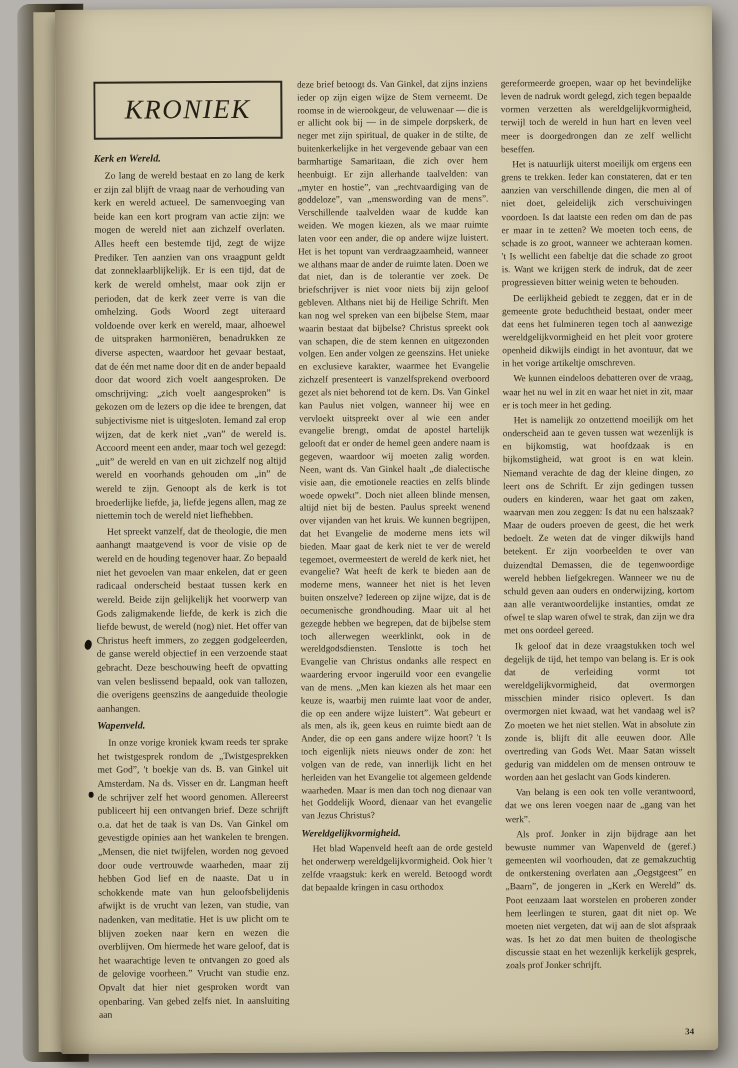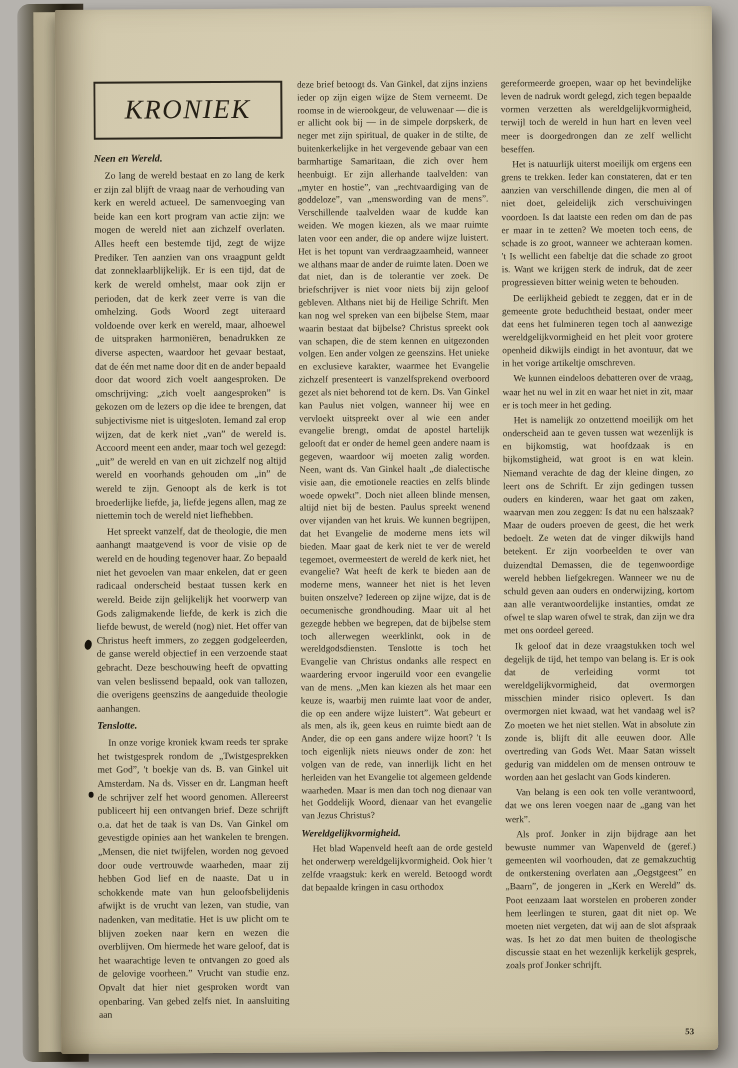--- a/index.html
+++ b/index.html
@@ -153,40 +153,40 @@
   </div>
 
   <div class="main-page">
     <div class="ink-blot b1"></div>
     <div class="ink-blot b2"></div>
 
     <div class="content">
       <div class="cols">
           <div class="col">
             <div class="titlebox"><span class="title-text">KRONIEK</span></div>
-            <h3 class="sec-heading">Neen en Wereld.</h3>
+            <h3 class="sec-heading">Kerk en Wereld.</h3>
             <p class="para">Zo lang de wereld bestaat en zo lang de kerk er zijn zal blijft de vraag naar de verhouding van kerk en wereld actueel. De samenvoeging van beide kan een kort program van actie zijn: we mogen de wereld niet aan zichzelf overlaten. Alles heeft een bestemde tijd, zegt de wijze Prediker. Ten aanzien van ons vraagpunt geldt dat zonneklaarblijkelijk. Er is een tijd, dat de kerk de wereld omhelst, maar ook zijn er perioden, dat de kerk zeer verre is van die omhelzing. Gods Woord zegt uiteraard voldoende over kerk en wereld, maar, alhoewel de uitspraken harmoniëren, benadrukken ze diverse aspecten, waardoor het gevaar bestaat, dat de één met name door dit en de ander bepaald door dat woord zich voelt aangesproken. De omschrijving: „zich voelt aangesproken” is gekozen om de lezers op die idee te brengen, dat subjectivisme niet is uitgesloten. Iemand zal erop wijzen, dat de kerk niet „van” de wereld is. Accoord meent een ander, maar toch wel gezegd: „uit” de wereld en van en uit zichzelf nog altijd wereld en voorhands gehouden om „in” de wereld te zijn. Genoopt als de kerk is tot broederlijke liefde, ja, liefde jegens allen, mag ze niettemin toch de wereld niet liefhebben.</p>
             <p class="para">Het spreekt vanzelf, dat de theologie, die men aanhangt maatgevend is voor de visie op de wereld en de houding tegenover haar. Zo bepaald niet het gevoelen van maar enkelen, dat er geen radicaal onderscheid bestaat tussen kerk en wereld. Beide zijn gelijkelijk het voorwerp van Gods zaligmakende liefde, de kerk is zich die liefde bewust, de wereld (nog) niet. Het offer van Christus heeft immers, zo zeggen godgeleerden, de ganse wereld objectief in een verzoende staat gebracht. Deze beschouwing heeft de opvatting van velen beslissend bepaald, ook van tallozen, die overigens geenszins de aangeduide theologie aanhangen.</p>
-            <h3 class="sec-heading">Tenslotte.</h3>
+            <h3 class="sec-heading">Wapenveld.</h3>
             <p class="para">In onze vorige kroniek kwam reeds ter sprake het twistgesprek rondom de „Twistgesprekken met God”, 't boekje van ds. B. van Ginkel uit Amsterdam. Na ds. Visser en dr. Langman heeft de schrijver zelf het woord genomen. Allereerst publiceert hij een ontvangen brief. Deze schrijft o.a. dat het de taak is van Ds. Van Ginkel om gevestigde opinies aan het wankelen te brengen. „Mensen, die niet twijfelen, worden nog gevoed door oude vertrouwde waarheden, maar zij hebben God lief en de naaste. Dat u in schokkende mate van hun geloofsbelijdenis afwijkt is de vrucht van lezen, van studie, van nadenken, van meditatie. Het is uw plicht om te blijven zoeken naar kern en wezen die overblijven. Om hiermede het ware geloof, dat is het waarachtige leven te ontvangen zo goed als de gelovige voorheen.” Vrucht van studie enz. Opvalt dat hier niet gesproken wordt van openbaring. Van gebed zelfs niet. In aansluiting aan</p>
           </div>
           <div class="col">
             <p class="para cont">deze brief betoogt ds. Van Ginkel, dat zijns inziens ieder op zijn eigen wijze de Stem verneemt. De roomse in de wierookgeur, de veluwenaar — die is er allicht ook bij — in de simpele dorpskerk, de neger met zijn spiritual, de quaker in de stilte, de buitenkerkelijke in het vergevende gebaar van een barmhartige Samaritaan, die zich over hem heenbuigt. Er zijn allerhande taalvelden: van „myter en hostie”, van „rechtvaardiging van de goddeloze”, van „menswording van de mens”. Verschillende taalvelden waar de kudde kan weiden. We mogen kiezen, als we maar ruimte laten voor een ander, die op andere wijze luistert. Het is het topunt van verdraagzaamheid, wanneer we althans maar de ander de ruimte laten. Doen we dat niet, dan is de tolerantie ver zoek. De briefschrijver is niet voor niets bij zijn geloof gebleven. Althans niet bij de Heilige Schrift. Men kan nog wel spreken van een bijbelse Stem, maar waarin bestaat dat bijbelse? Christus spreekt ook van schapen, die de stem kennen en uitgezonden volgen. Een ander volgen ze geenszins. Het unieke en exclusieve karakter, waarmee het Evangelie zichzelf presenteert is vanzelfsprekend overboord gezet als niet behorend tot de kern. Ds. Van Ginkel kan Paulus niet volgen, wanneer hij wee en vervloekt uitspreekt over al wie een ander evangelie brengt, omdat de apostel hartelijk gelooft dat er onder de hemel geen andere naam is gegeven, waardoor wij moeten zalig worden. Neen, want ds. Van Ginkel haalt „de dialectische visie aan, die emotionele reacties en zelfs blinde woede opwekt”. Doch niet alleen blinde mensen, altijd niet bij de besten. Paulus spreekt wenend over vijanden van het kruis. We kunnen begrijpen, dat het Evangelie de moderne mens iets wil bieden. Maar gaat de kerk niet te ver de wereld tegemoet, overmeestert de wereld de kerk niet, het evangelie? Wat heeft de kerk te bieden aan de moderne mens, wanneer het niet is het leven buiten onszelve? Iedereen op zijne wijze, dat is de oecumenische grondhouding. Maar uit al het gezegde hebben we begrepen, dat de bijbelse stem toch allerwegen weerklinkt, ook in de wereldgodsdiensten. Tenslotte is toch het Evangelie van Christus ondanks alle respect en waardering ervoor ingeruild voor een evangelie van de mens. „Men kan kiezen als het maar een keuze is, waarbij men ruimte laat voor de ander, die op een andere wijze luistert”. Wat gebeurt er als men, als ik, geen keus en ruimte biedt aan de Ander, die op een gans andere wijze hoort? 't Is toch eigenlijk niets nieuws onder de zon: het volgen van de rede, van innerlijk licht en het herleiden van het Evangelie tot algemeen geldende waarheden. Maar is men dan toch nog dienaar van het Goddelijk Woord, dienaar van het evangelie van Jezus Christus?</p>
             <h3 class="sec-heading">Wereldgelijkvormigheid.</h3>
             <p class="para">Het blad Wapenveld heeft aan de orde gesteld het onderwerp wereldgelijkvormigheid. Ook hier 't zelfde vraagstuk: kerk en wereld. Betoogd wordt dat bepaalde kringen in casu orthodox</p>
           </div>
           <div class="col">
             <p class="para cont">gereformeerde groepen, waar op het bevindelijke leven de nadruk wordt gelegd, zich tegen bepaalde vormen verzetten als wereldgelijkvormigheid, terwijl toch de wereld in hun hart en leven veel meer is doorgedrongen dan ze zelf wellicht beseffen.</p>
             <p class="para">Het is natuurlijk uiterst moeilijk om ergens een grens te trekken. Ieder kan constateren, dat er ten aanzien van verschillende dingen, die men al of niet doet, geleidelijk zich verschuivingen voordoen. Is dat laatste een reden om dan de pas er maar in te zetten? We moeten toch eens, de schade is zo groot, wanneer we achteraan komen. 't Is wellicht een fabeltje dat die schade zo groot is. Want we krijgen sterk de indruk, dat de zeer progressieven bitter weinig weten te behouden.</p>
             <p class="para">De eerlijkheid gebiedt te zeggen, dat er in de gemeente grote beduchtheid bestaat, onder meer dat eens het fulmineren tegen toch al aanwezige wereldgelijkvormigheid en het pleit voor grotere openheid dikwijls eindigt in het avontuur, dat we in het vorige artikeltje omschreven.</p>
             <p class="para">We kunnen eindeloos debatteren over de vraag, waar het nu wel in zit en waar het niet in zit, maar er is toch meer in het geding.</p>
             <p class="para">Het is namelijk zo ontzettend moeilijk om het onderscheid aan te geven tussen wat wezenlijk is en bijkomstig, wat hoofdzaak is en bijkomstigheid, wat groot is en wat klein. Niemand verachte de dag der kleine dingen, zo leert ons de Schrift. Er zijn gedingen tussen ouders en kinderen, waar het gaat om zaken, waarvan men zou zeggen: Is dat nu een halszaak? Maar de ouders proeven de geest, die het werk bedoelt. Ze weten dat de vinger dikwijls hand betekent. Er zijn voorbeelden te over van duizendtal Demassen, die de tegenwoordige wereld hebben liefgekregen. Wanneer we nu de schuld geven aan ouders en onderwijzing, kortom aan alle verantwoordelijke instanties, omdat ze ofwel te slap waren ofwel te strak, dan zijn we dra met ons oordeel gereed.</p>
             <p class="para">Ik geloof dat in deze vraagstukken toch wel degelijk de tijd, het tempo van belang is. Er is ook dat de verleiding vormt tot wereldgelijkvormigheid, dat overmorgen misschien minder risico oplevert. Is dan overmorgen niet kwaad, wat het vandaag wel is? Zo moeten we het niet stellen. Wat in absolute zin zonde is, blijft dit alle eeuwen door. Alle overtreding van Gods Wet. Maar Satan wisselt gedurig van middelen om de mensen ontrouw te worden aan het geslacht van Gods kinderen.</p>
             <p class="para">Van belang is een ook ten volle verantwoord, dat we ons leren voegen naar de „gang van het werk”.</p>
             <p class="para">Als prof. Jonker in zijn bijdrage aan het bewuste nummer van Wapenveld de (geref.) gemeenten wil voorhouden, dat ze gemakzuchtig de ontkerstening overlaten aan „Oegstgeest” en „Baarn”, de jongeren in „Kerk en Wereld” ds. Poot eenzaam laat worstelen en proberen zonder hem leerlingen te sturen, gaat dit niet op. We moeten niet vergeten, dat wij aan de slot afspraak was. Is het zo dat men buiten de theologische discussie staat en het wezenlijk kerkelijk gesprek, zoals prof Jonker schrijft.</p>
           </div>
         </div>
     </div>
 
-    <div class="page-number">53</div>
+    <div class="page-number">34</div>
   </div>
 
 </div>
 
 </body></html>

